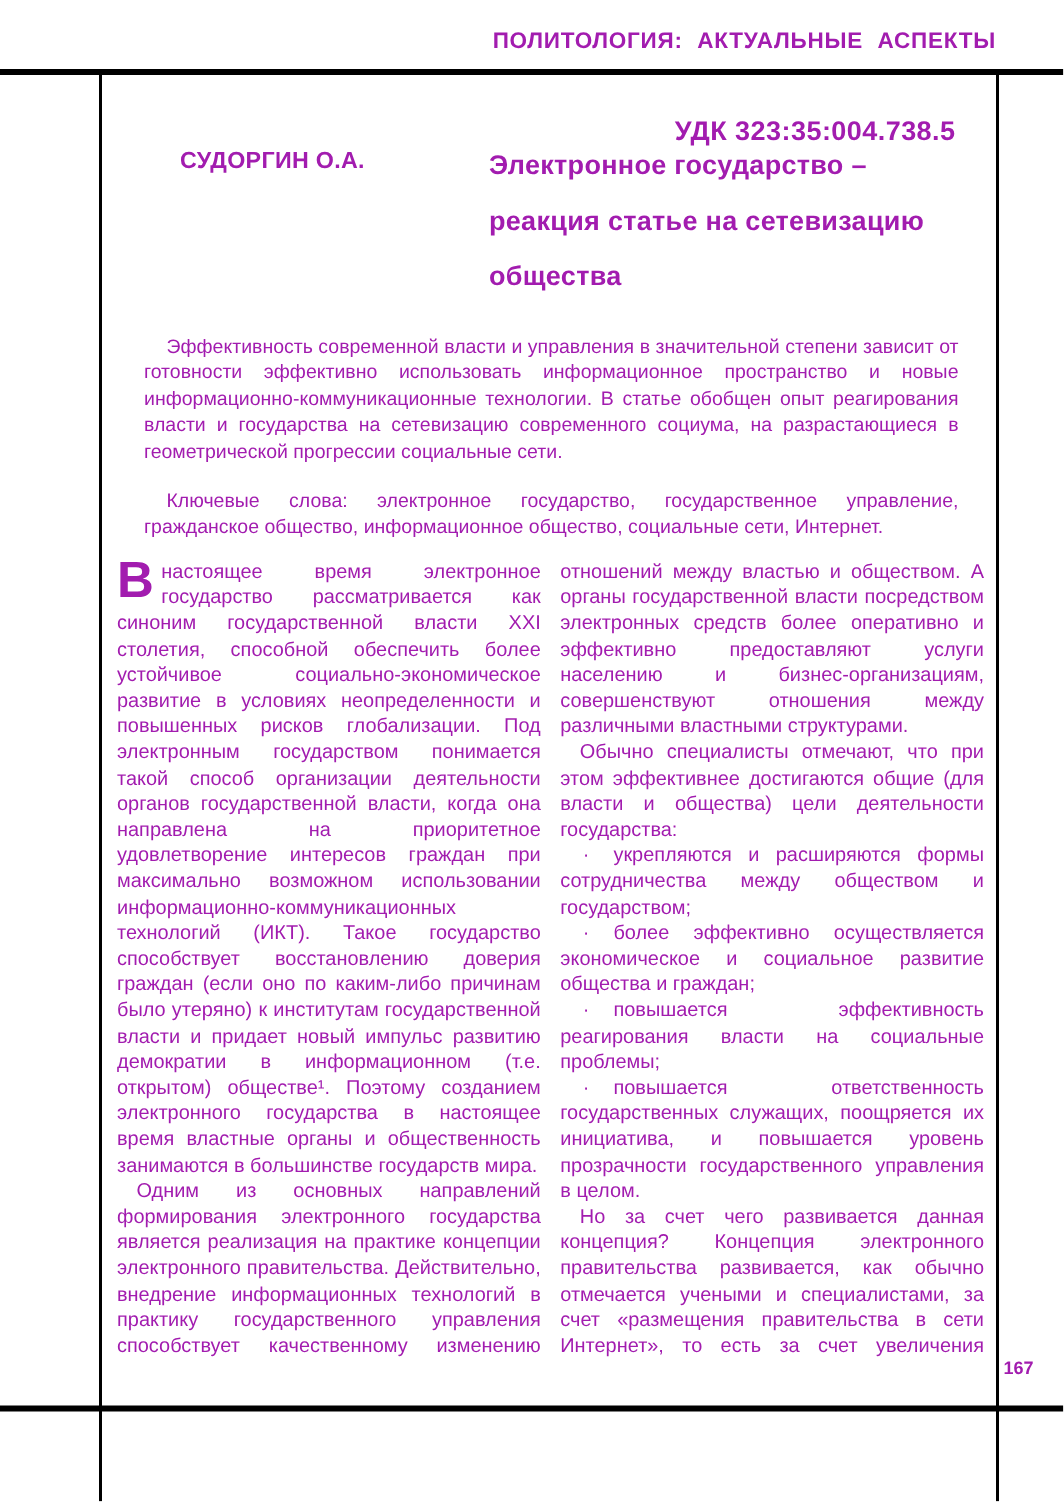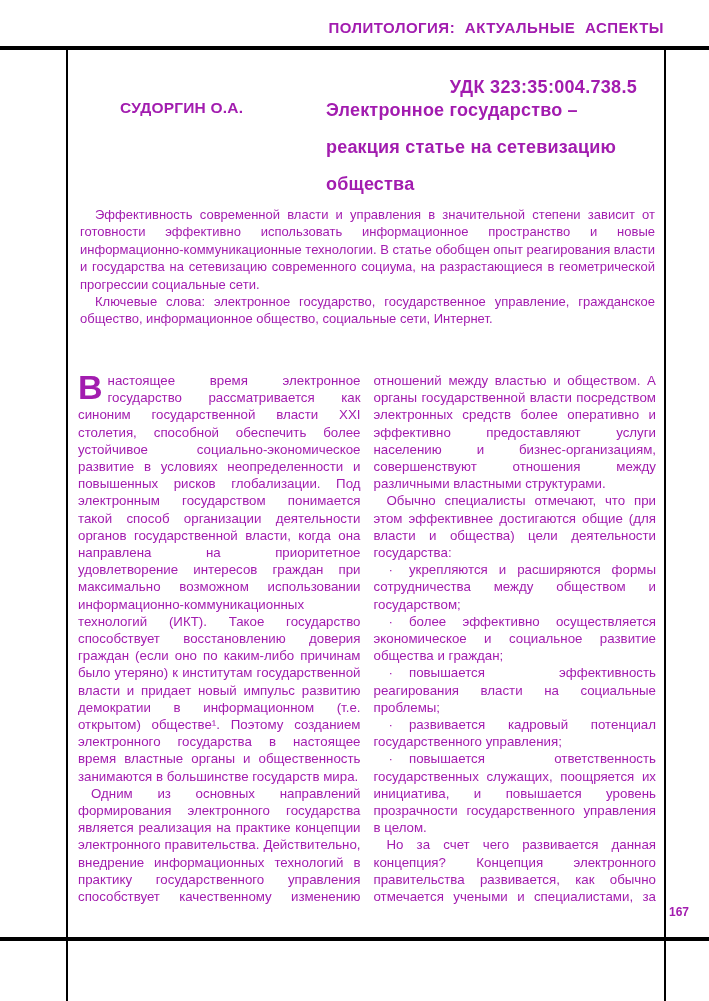--- a/index.html
+++ b/index.html
@@ -36,21 +36,21 @@
   .article-title{
     position:absolute;top:92px;left:290px;width:345px;
     font-size:18px;font-weight:bold;line-height:37px;
     letter-spacing:0.2px;
     margin-left:36px;
   }
   .abstract-wrap{
     position:absolute;top:206px;left:80px;width:575px;
     font-size:13px;line-height:17.4px;text-align:justify;
   }
-  .abstract-wrap p{margin:0;text-indent:15px;}
+  .abstract-wrap p{margin:16px;text-indent:15px;}
   .columns{
     position:absolute;top:372px;left:78px;width:578px;height:538px;
     column-count:2;column-gap:13px;column-fill:balance;
     font-size:13.3px;line-height:17.2px;text-align:justify;
     overflow:hidden;
   }
   .block{margin:0;}
   .para,.bullet{text-indent:13px;}
   .bullet-marker{padding-left:2px;padding-right:16px;}
   .dropcap{
@@ -96,21 +96,20 @@
     <p>Ключевые слова: электронное государство, государственное управление, гражданское общество, информационное общество, социальные сети, Интернет.</p>
   </div>
 
   <div class="columns">
       <div class="block dropcap-para"><span class="dropcap">В</span>настоящее время электронное государство рассматривается как синоним государственной власти XXI столетия, способной обеспечить более устойчивое социально-экономическое развитие в условиях неопределенности и повышенных рисков глобализации. Под электронным государством понимается такой способ организации деятельности органов государственной власти, когда она направлена на приоритетное удовлетворение интересов граждан при максимально возможном использовании информационно-коммуникационных технологий (ИКТ). Такое государство способствует восстановлению доверия граждан (если оно по каким-либо причинам было утеряно) к институтам государственной власти и придает новый импульс развитию демократии в информационном (т.е. открытом) обществе¹. Поэтому созданием электронного государства в настоящее время властные органы и общественность занимаются в большинстве государств мира.</div>
       <div class="block para">Одним из основных направлений формирования электронного государства является реализация на практике концепции электронного правительства. Действительно, внедрение информационных технологий в практику государственного управления способствует качественному изменению отношений между властью и обществом. А органы государственной власти посредством электронных средств более оперативно и эффективно предоставляют услуги населению и бизнес-организациям, совершенствуют отношения между различными властными структурами.</div>
       <div class="block para">Обычно специалисты отмечают, что при этом эффективнее достигаются общие (для власти и общества) цели деятельности государства:</div>
       <div class="block bullet"><span class="bullet-marker">·</span>укрепляются и расширяются формы сотрудничества между обществом и государством;</div>
       <div class="block bullet"><span class="bullet-marker">·</span>более эффективно осуществляется экономическое и социальное развитие общества и граждан;</div>
       <div class="block bullet"><span class="bullet-marker">·</span>повышается эффективность реагирования власти на социальные проблемы;</div>
-      <div class="block bullet"><span class="bullet-marker">·</span>развивается кадровый потенциал государственного управления;</div>
       <div class="block bullet"><span class="bullet-marker">·</span>повышается ответственность государственных служащих, поощряется их инициатива, и повышается уровень прозрачности государственного управления в целом.</div>
       <div class="block para">Но за счет чего развивается данная концепция? Концепция электронного правительства развивается, как обычно отмечается учеными и специалистами, за счет «размещения правительства в сети Интернет», то есть за счет увеличения степени публичности действий органов государственной власти. Однако в последние годы многие специалисты отмечают: трансформация публичной политики в начале XXI века</div>
     </div>
 
   <div class="footer-rule"></div>
   <div class="page-number">167</div>
 
 </div>
 
 </body></html>

